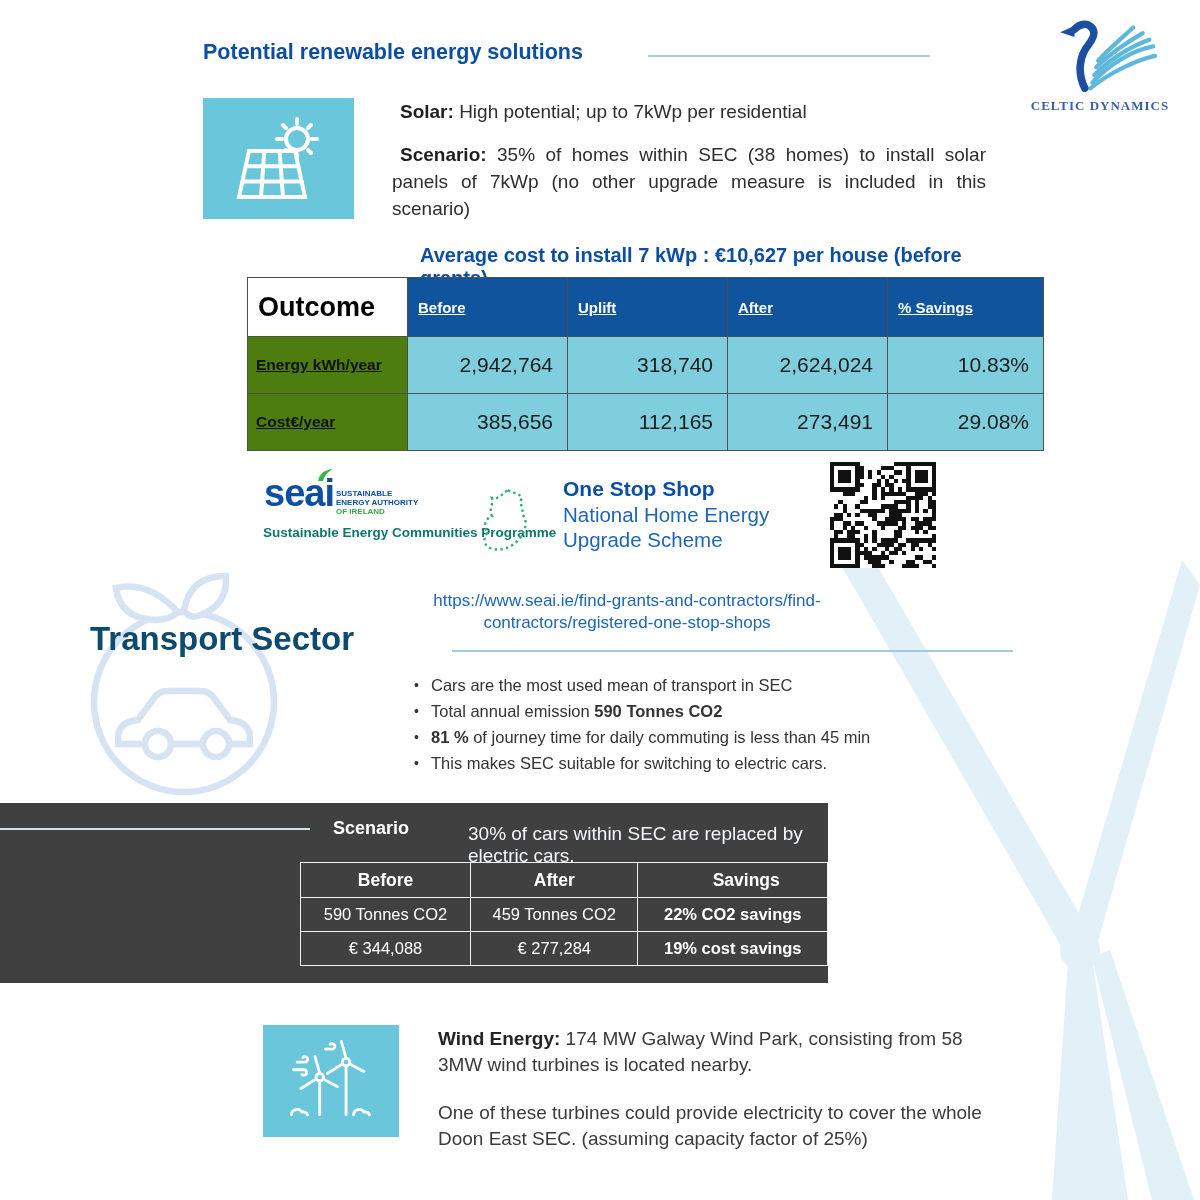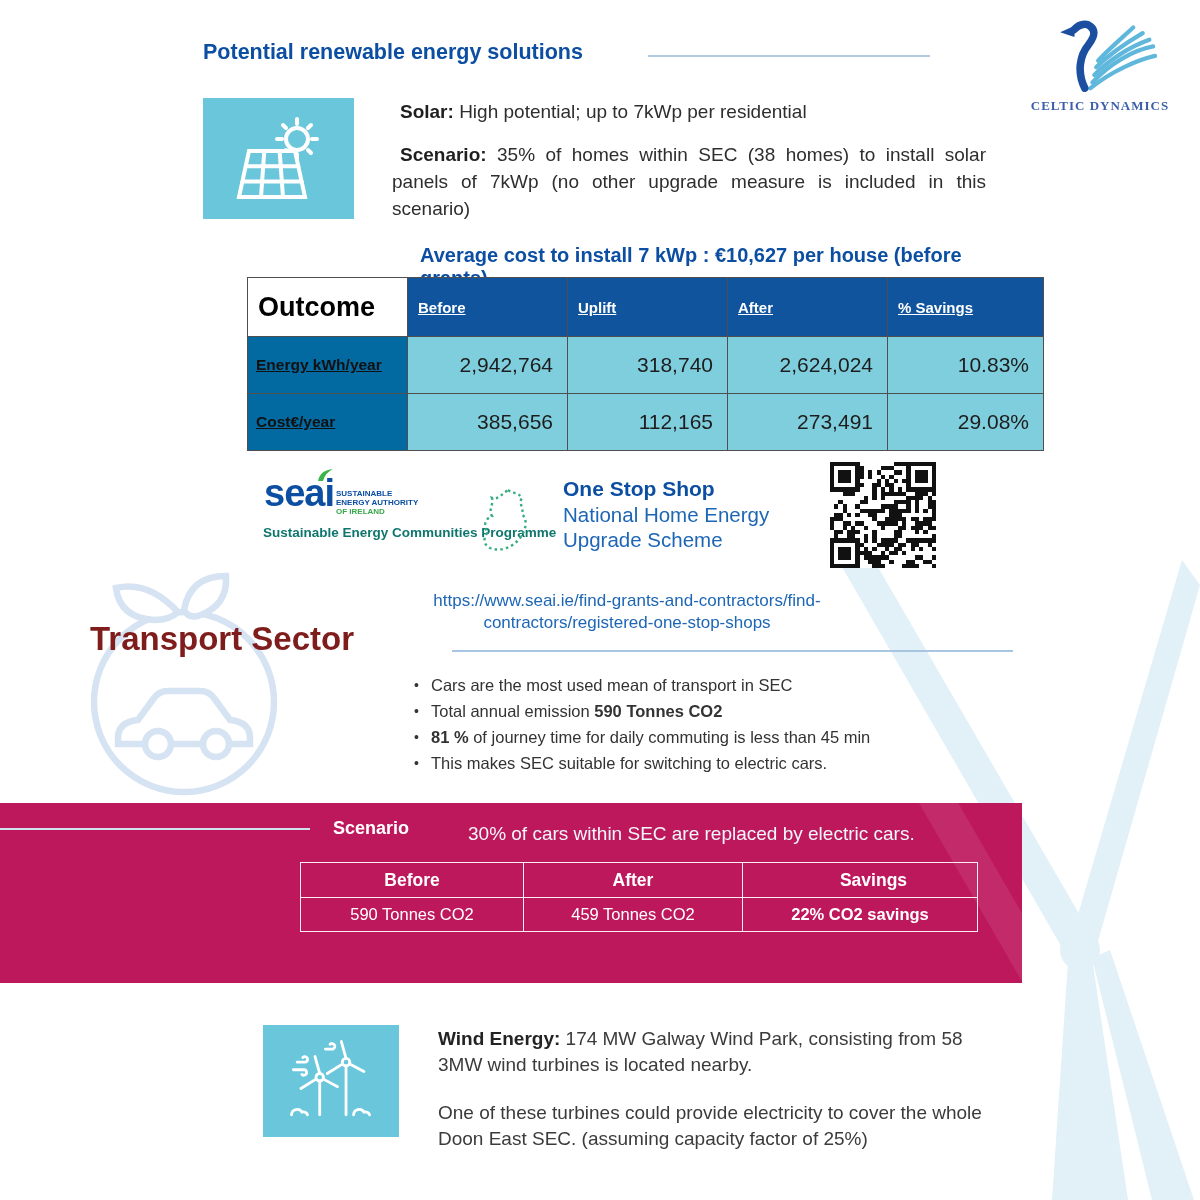--- a/index.html
+++ b/index.html
@@ -26,21 +26,21 @@
   .solar-scenario{margin-top:16px;text-align:justify;}
   .avg-cost{left:392px;top:244px;width:600px;font-size:20px;font-weight:bold;color:#0B4EA2;z-index:2;margin-left:28px;}
 
   
   .outcome-table{left:247px;top:277px;z-index:2;border-collapse:collapse;}
   .outcome-table td,.outcome-table th{border:1px solid #4f4f4f;}
   .ot-corner{width:148px;background:#ffffff;font-size:27px;font-weight:bold;color:#000;
              text-align:left;padding-left:10px;}
   .ot-head{width:148px;background:#10549E;color:#fff;font-size:15px;font-weight:bold;
            text-align:left;padding-left:10px;text-decoration:underline;height:56px;}
-  .ot-label{background:#0369a1;font-size:15.5px;font-weight:bold;color:#111;
+  .ot-label{background:#4d7c0f;font-size:15.5px;font-weight:bold;color:#111;
             text-decoration:underline;text-align:left;padding-left:8px;height:54px;}
   .ot-val{background:#7FCEDD;font-size:21px;color:#1d1d1d;text-align:right;padding-right:14px;}
 
   
   .seai-brand{left:264px;top:474px;z-index:2;font-size:38px;font-weight:bold;color:#0B4EA2;
               letter-spacing:-1px;line-height:38px;}
   .seai-auth{left:336px;top:489px;z-index:2;font-size:8px;line-height:9px;color:#0B4EA2;font-weight:bold;}
   .seai-auth .green{color:#39A84C;}
   .seai-programme{left:263px;top:525px;z-index:2;font-size:13.5px;font-weight:bold;color:#0f766e;}
   #ireland-map{position:absolute;left:478px;top:486px;width:50px;height:80px;z-index:2;}
@@ -48,27 +48,27 @@
   .oss-line1{left:563px;top:503px;z-index:2;font-size:20.5px;color:#1D66B5;}
   .oss-line2{left:563px;top:528px;z-index:2;font-size:20.5px;color:#1D66B5;}
   #qr{position:absolute;left:830px;top:462px;width:106px;height:106px;z-index:2;background:#fff;}
 
   
   .seai-link{left:392px;top:590px;width:470px;z-index:2;text-align:center;font-size:17px;
              line-height:22px;color:#1D66B5;cursor:pointer;}
   .link-rule{left:452px;top:650px;width:561px;height:1.5px;background:#A9C6E0;z-index:2;}
 
   
-  .transport-title{left:90px;top:620px;font-size:33px;font-weight:bold;color:#7f1d1d;z-index:2;}
+  .transport-title{left:90px;top:620px;font-size:33px;font-weight:bold;color:#0c4a6e;z-index:2;}
   .bullets{left:412px;top:672px;width:560px;z-index:2;font-size:16.5px;color:#333;line-height:26px;}
   .bullets .li{position:relative;padding-left:19px;}
   .bullets .li::before{content:"•";position:absolute;left:2px;top:0;color:#333;font-size:14px;}
 
   
-  .ev-banner{left:0;top:803px;width:1022px;height:180px;background:#be185d;z-index:1;overflow:hidden;}
+  .ev-banner{left:0;top:803px;width:828px;height:180px;background:#404040;z-index:1;overflow:hidden;}
   .ev-blade-glint{position:absolute;left:962px;top:-60px;width:34px;height:260px;
                   background:rgba(255,255,255,0.08);transform:rotate(-30deg);}
   .ev-rule{position:absolute;left:0;top:25px;width:310px;height:1.5px;background:#CFE0EE;}
   .ev-label{position:absolute;left:333px;top:15px;font-size:18px;font-weight:bold;color:#fff;}
   .ev-sentence{position:absolute;left:468px;top:20px;font-size:19px;color:#F2F7FB;}
   .ev-table{position:absolute;left:300px;top:59px;border-collapse:collapse;color:#fff;}
   .ev-table td,.ev-table th{border:1px solid rgba(255,255,255,0.92);text-align:center;}
   .ev-table th{font-size:17.5px;font-weight:bold;height:32px;}
   .ev-table td{font-size:16.5px;height:31px;}
   .ev-c0{width:220px;} .ev-c1{width:216px;} .ev-c2{width:205px;padding-left:28px;}
@@ -547,20 +547,25 @@
           <tr>
         <th class="ev-c0">Before</th>
         <th class="ev-c1">After</th>
         <th class="ev-c2">Savings</th>
       </tr>
       <tr>
         <td>590 Tonnes CO2</td>
         <td>459 Tonnes CO2</td>
         <td class="ev-sav">22% CO2 savings</td>
       </tr>
+      <tr>
+        <td>€ 344,088</td>
+        <td>€ 277,284</td>
+        <td class="ev-sav">19% cost savings</td>
+      </tr>
     </tbody>
       </table>
   </div>
 
   <div class="abs wind-box">
     <svg width="100" height="94" viewBox="0 0 100 100">
       <g stroke="#ffffff" stroke-width="3" fill="none" stroke-linecap="round">
         <line x1="38" y1="50" x2="38" y2="86"></line>
         <circle cx="38" cy="46" r="4"></circle>
         <line x1="38" y1="42" x2="33" y2="24"></line>

